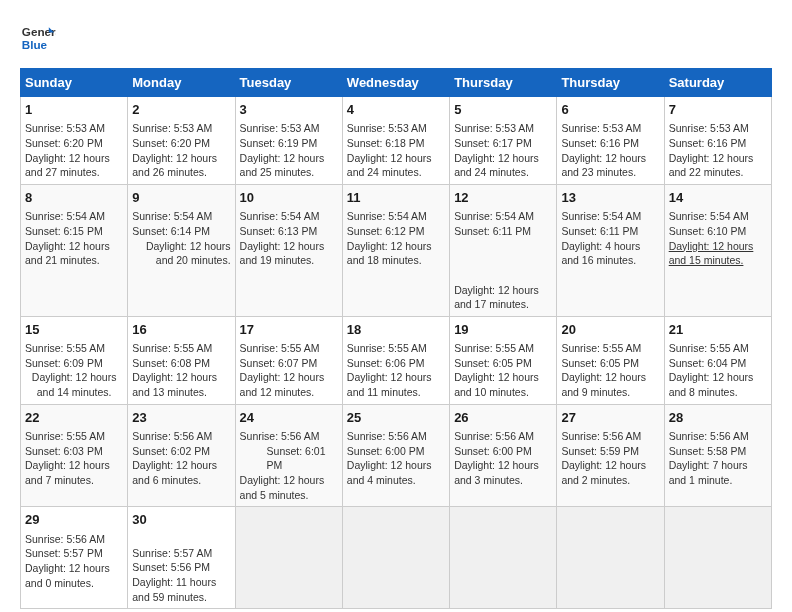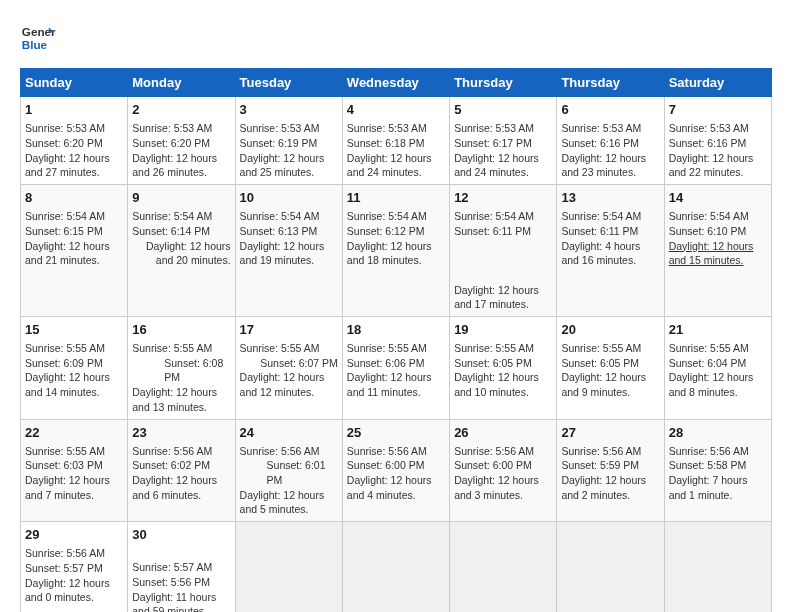--- a/index.html
+++ b/index.html
@@ -192,32 +192,32 @@
           <span style="display: block;">Sunrise: 5:54 AM</span>
           <span style="display: block;">Sunset: 6:10 PM</span>
           <span style="display: block; text-decoration: underline;">Daylight: 12 hours and 15 minutes.</span>
         </td>
       </tr>
       <tr>
         <td>
           <span class="day-num">15</span>
           <span style="display: block;">Sunrise: 5:55 AM</span>
           <span style="display: block;">Sunset: 6:09 PM</span>
-          <span style="display: block;">Daylight: 12 hours and 14 minutes.</span>
+          <span style="display: block; text-align: center;">Daylight: 12 hours and 14 minutes.</span>
         </td>
         <td>
           <span class="day-num">16</span>
           <span style="display: block;">Sunrise: 5:55 AM</span>
-          <span style="display: block; margin-left: 32px;">Sunset: 6:08 PM</span>
+          <span style="display: block;">Sunset: 6:08 PM</span>
           <span style="display: block;">Daylight: 12 hours and 13 minutes.</span>
         </td>
         <td>
           <span class="day-num">17</span>
           <span style="display: block;">Sunrise: 5:55 AM</span>
-          <span style="display: block; text-align: right;">Sunset: 6:07 PM</span>
+          <span style="display: block;">Sunset: 6:07 PM</span>
           <span style="display: block;">Daylight: 12 hours and 12 minutes.</span>
         </td>
         <td>
           <span class="day-num">18</span>
           <span style="display: block;">Sunrise: 5:55 AM</span>
           <span style="display: block;">Sunset: 6:06 PM</span>
           <span style="display: block;">Daylight: 12 hours and 11 minutes.</span>
         </td>
         <td>
           <span class="day-num">19</span>

